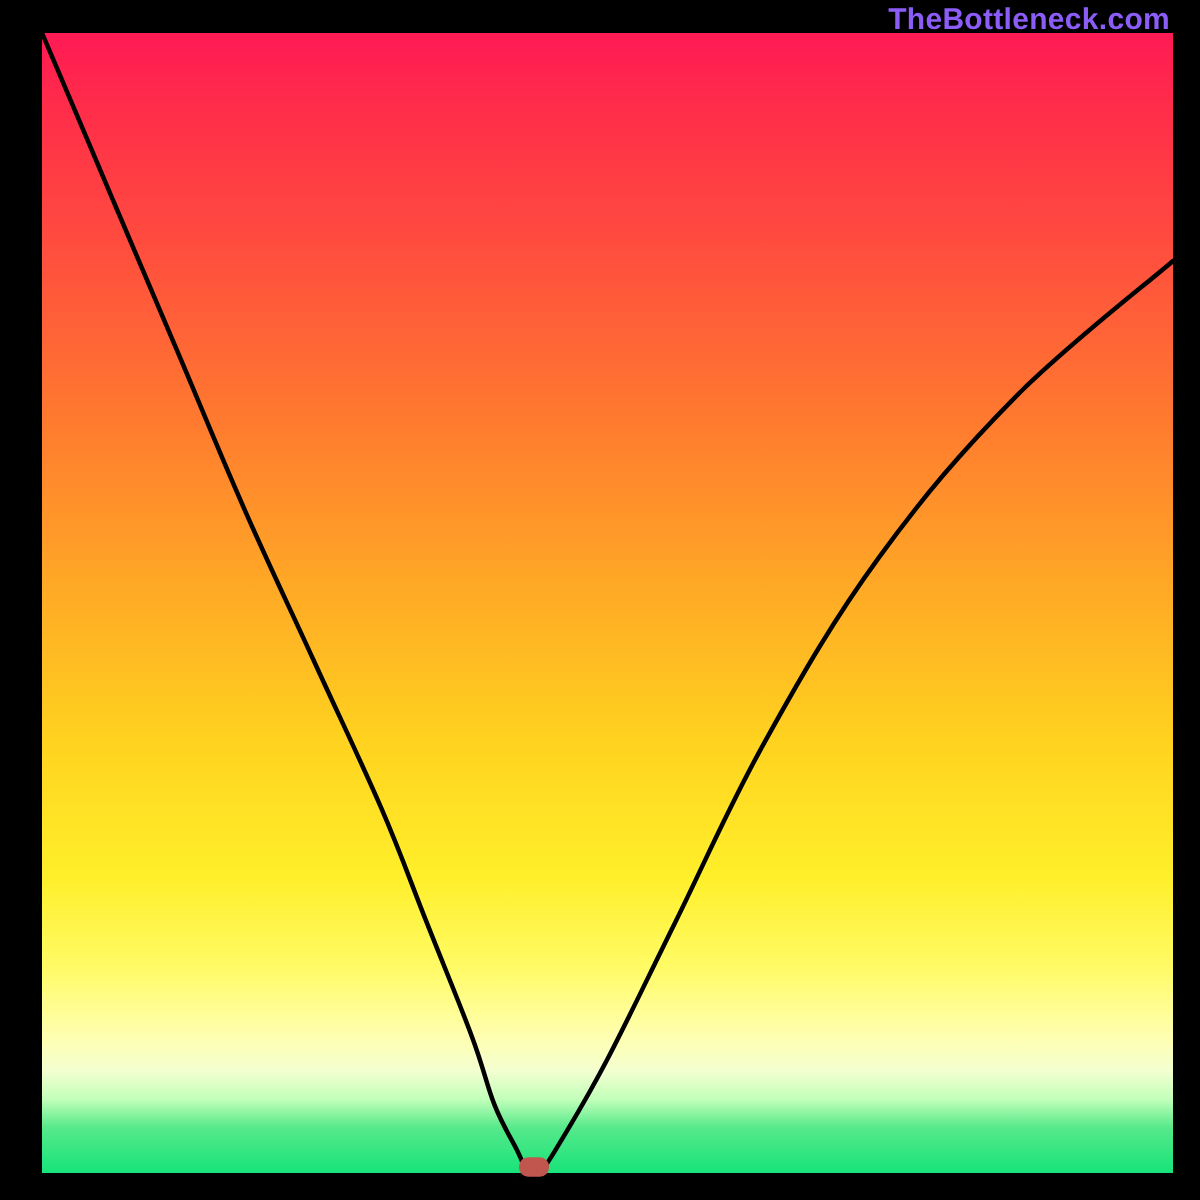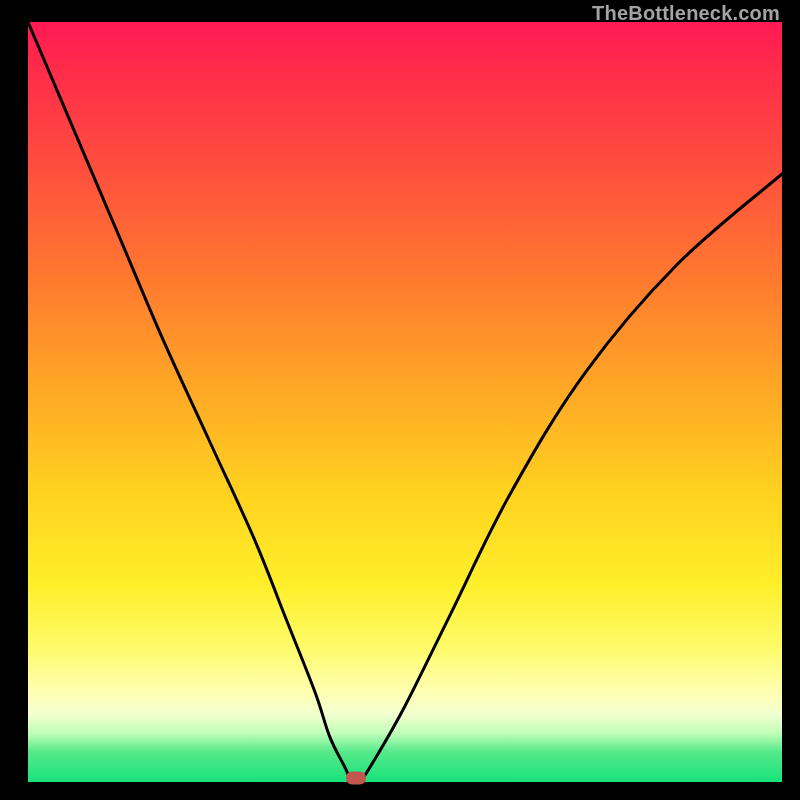--- a/index.html
+++ b/index.html
@@ -38,21 +38,21 @@
       #f4ffd0 91%,
       #c3ffba 93.5%,
       #57e98a 96%,
       #17e37a 100%
     );
   }
   .watermark {
     position: absolute;
     top: 2px;
     right: 20px;
-    color: #a3a3a3;
+    color: #8b5cf6;
     font-size: 20px;
     font-weight: 600;
     letter-spacing: 0.2px;
     user-select: none;
   }
   svg.curve {
     position: absolute;
     left: 0;
     top: 0;
     width: 100%;

